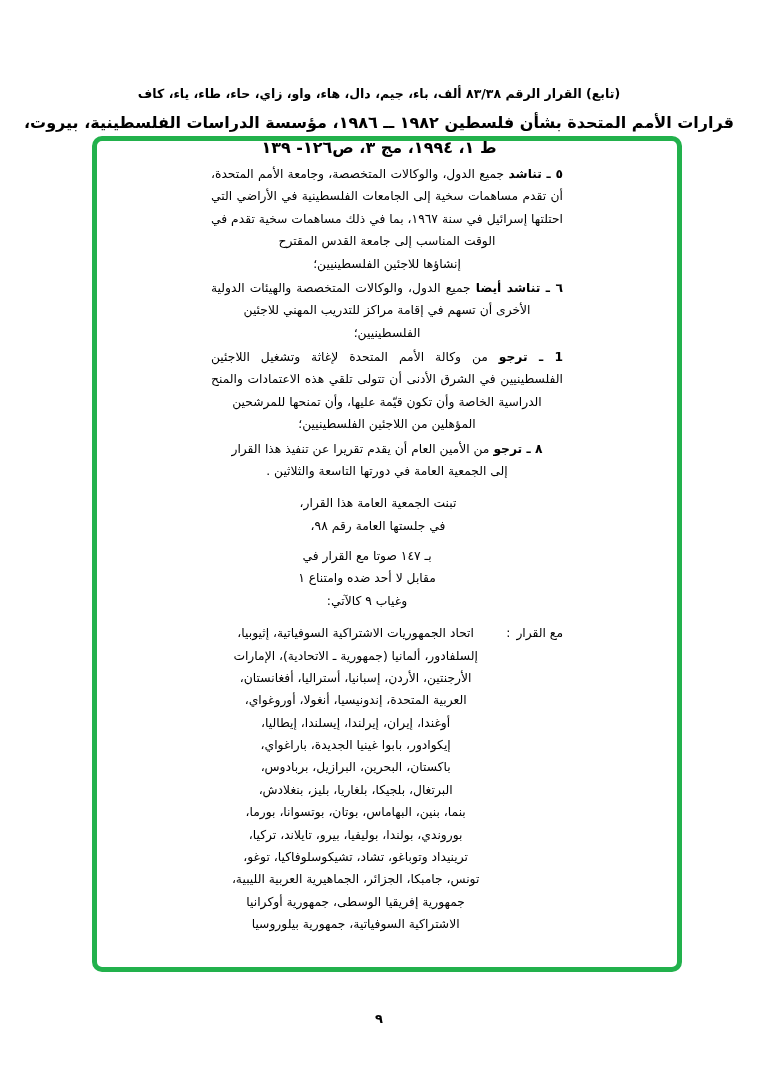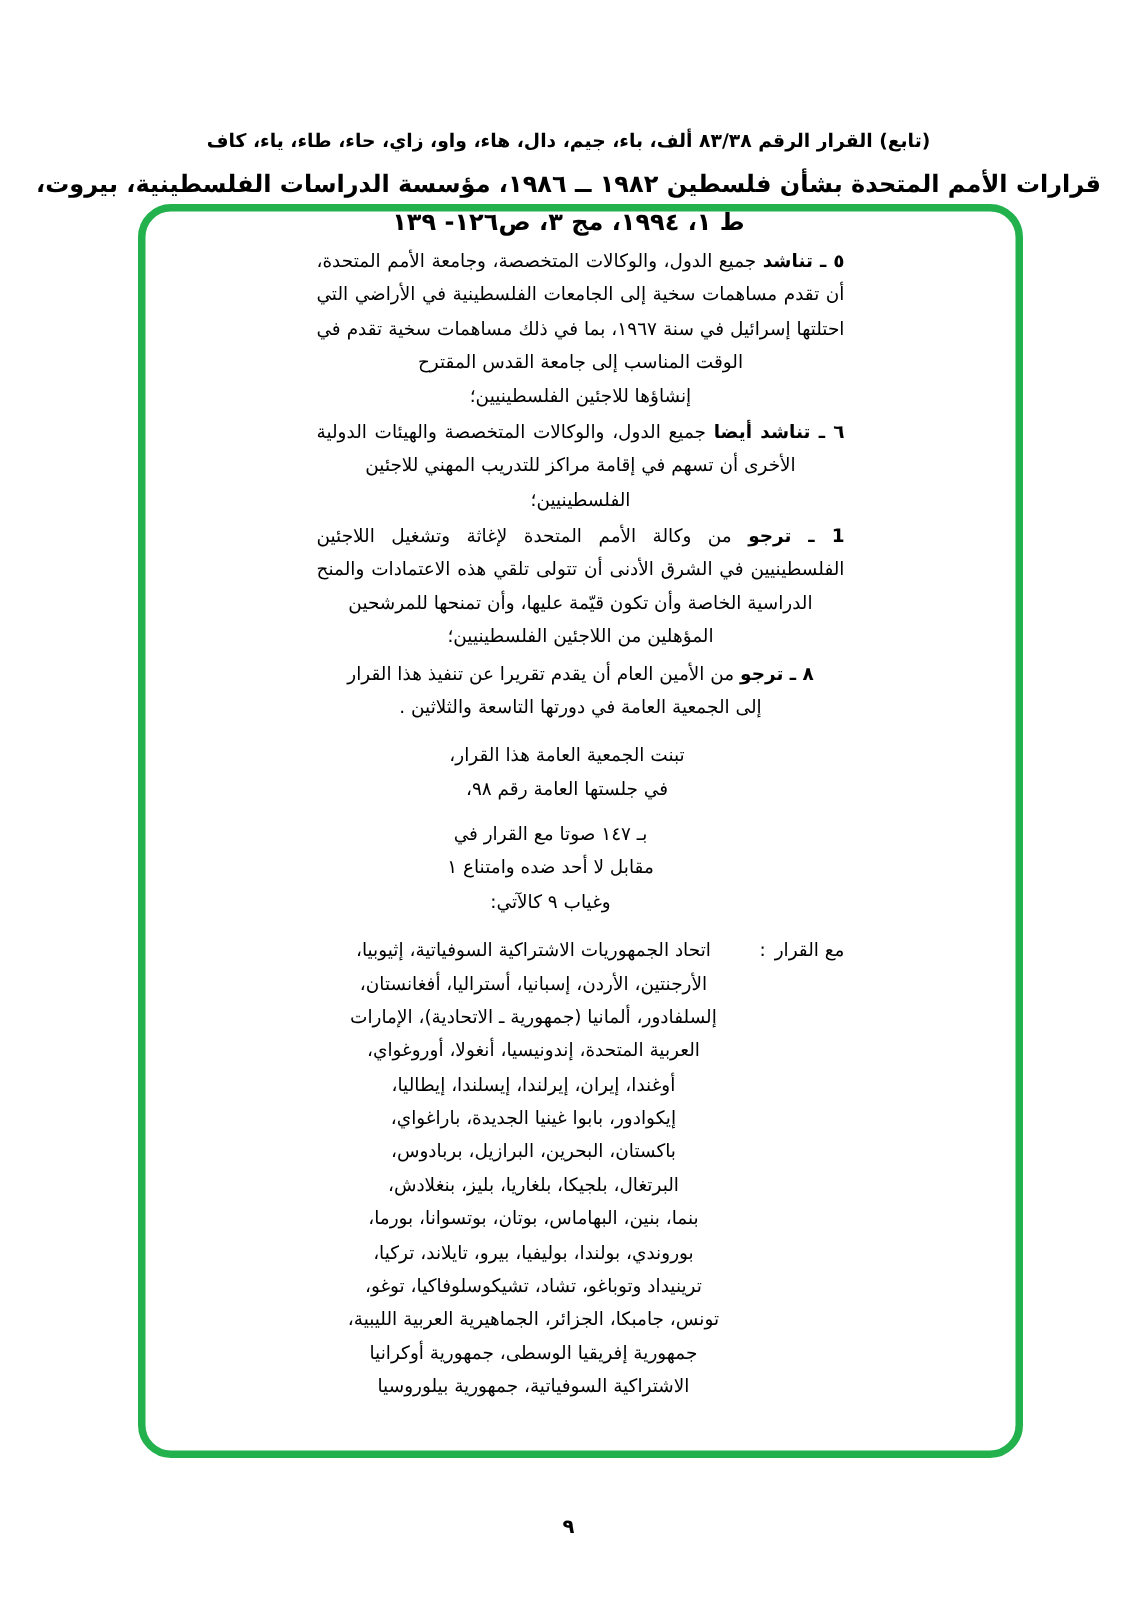--- a/index.html
+++ b/index.html
@@ -36,21 +36,21 @@
     line-height: 1.6;
     margin-top: 6px;
   }
   .frame {
     position: absolute;
     top: 136px;
     right: 76px;
     left: 92px;
     height: 836px;
     border: 5px solid #22b14c;
-    border-radius: 22px;
+    border-radius: 10px;
     box-sizing: border-box;
   }
   .content {
     position: absolute;
     top: 22px;
     right: 22px;
     left: 22px;
     bottom: 14px;
     overflow: hidden;
   }
@@ -174,22 +174,22 @@
         <span class="ln">بـ ١٤٧ صوتا مع القرار في</span>
         <span class="ln">مقابل لا أحد ضده وامتناع ١</span>
         <span class="ln">وغياب ٩ كالآتي:</span>
       </div>
 
       <div class="with-label block">
         <span class="lbl">مع القرار</span>
         <span class="colon">:</span>
         <span class="list">
           <span class="ln">اتحاد الجمهوريات الاشتراكية السوفياتية، إثيوبيا،</span>
+          <span class="ln">إلسلفادور، ألمانيا (جمهورية ـ الاتحادية)، الإمارات</span>
           <span class="ln">الأرجنتين، الأردن، إسبانيا، أستراليا، أفغانستان،</span>
-          <span class="ln">إلسلفادور، ألمانيا (جمهورية ـ الاتحادية)، الإمارات</span>
           <span class="ln">العربية المتحدة، إندونيسيا، أنغولا، أوروغواي،</span>
           <span class="ln">أوغندا، إيران، إيرلندا، إيسلندا، إيطاليا،</span>
           <span class="ln">إيكوادور، بابوا غينيا الجديدة، باراغواي،</span>
           <span class="ln">باكستان، البحرين، البرازيل، بربادوس،</span>
           <span class="ln">البرتغال، بلجيكا، بلغاريا، بليز، بنغلادش،</span>
           <span class="ln">بنما، بنين، البهاماس، بوتان، بوتسوانا، بورما،</span>
           <span class="ln">بوروندي، بولندا، بوليفيا، بيرو، تايلاند، تركيا،</span>
           <span class="ln">ترينيداد وتوباغو، تشاد، تشيكوسلوفاكيا، توغو،</span>
           <span class="ln">تونس، جامبكا، الجزائر، الجماهيرية العربية الليبية،</span>
           <span class="ln">جمهورية إفريقيا الوسطى، جمهورية أوكرانيا</span>

